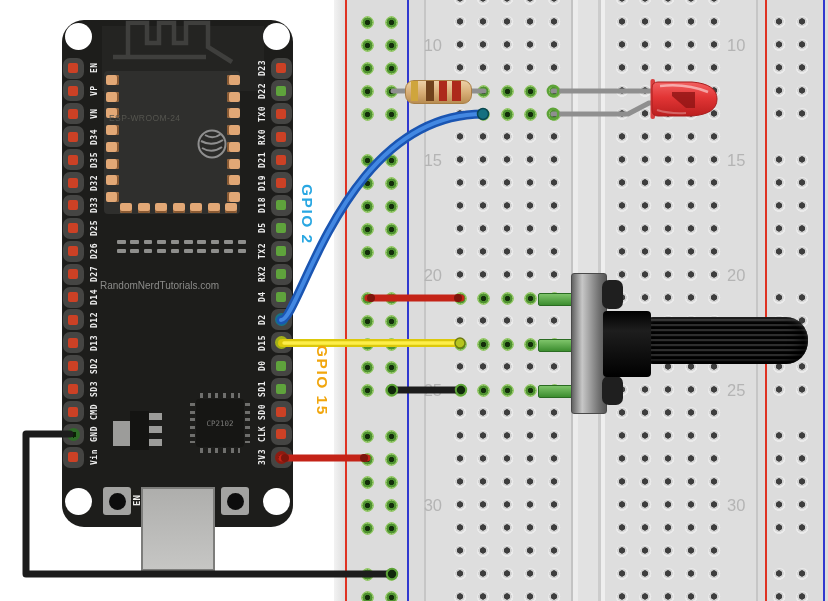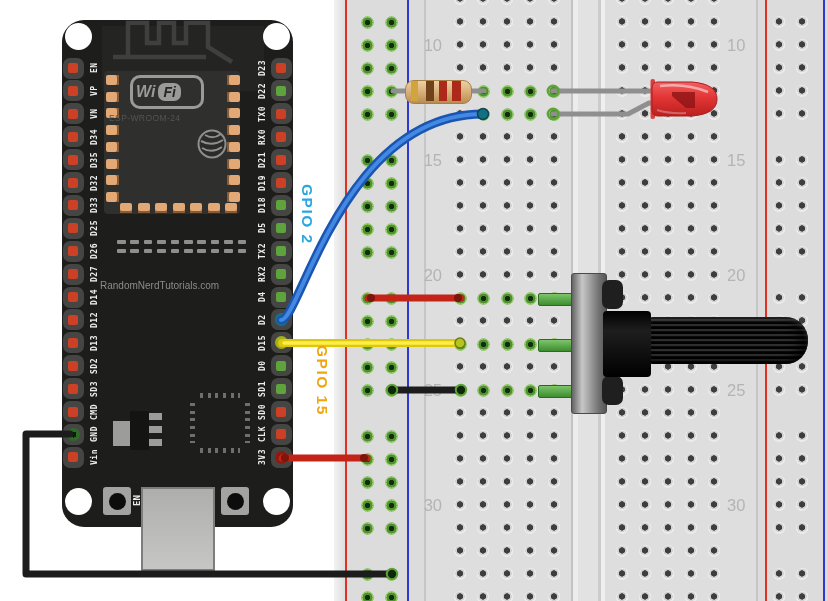--- a/index.html
+++ b/index.html
@@ -519,24 +519,20 @@
         <div class="mod-pad" style="left: 44px; top: 171.9px;"></div>
         <div class="mod-pad rr" style="left: 165px; top: 171.9px;"></div>
         <div class="mod-pad bb" style="left: 58px; top: 183px; width: 12px;"></div>
         <div class="mod-pad bb" style="left: 75.5px; top: 183px; width: 12px;"></div>
         <div class="mod-pad bb" style="left: 93px; top: 183px; width: 12px;"></div>
         <div class="mod-pad bb" style="left: 110.5px; top: 183px; width: 12px;"></div>
         <div class="mod-pad bb" style="left: 128px; top: 183px; width: 12px;"></div>
         <div class="mod-pad bb" style="left: 145.5px; top: 183px; width: 12px;"></div>
         <div class="mod-pad bb" style="left: 163px; top: 183px; width: 12px;"></div>
       </div>
-    <div id="wifi-logo">
-      <span id="wifi-wi">Wi</span>
-      <span id="wifi-fi">Fi</span>
-    </div>
     <div id="esp-module-label">ESP-WROOM-24</div>
     <svg id="swirl" width="32" height="32">
       <circle cx="16" cy="16" r="13.5" stroke="#8f8f8f" stroke-width="2" fill="#2b2b29"></circle>
       <path d="M 6 20 Q 16 26 26 19 M 5 13 Q 16 19 27 12 M 9 7 Q 17 12 25 6" stroke="#8f8f8f" stroke-width="2" fill="none"></path>
     </svg>
     <div class="dash-row" id="dash-row-1" style="left:55px;top:220px;width:136px;">
         <div class="dash" style="left: 0px;"></div>
         <div class="dash" style="left: 13.4px;"></div>
         <div class="dash" style="left: 26.8px;"></div>
         <div class="dash" style="left: 40.2px;"></div>
@@ -560,20 +556,23 @@
         <div class="dash" style="left: 120.6px;"></div>
       </div>
     <div id="rnt-watermark">RandomNerdTutorials.com</div>
 
     <div id="vreg-tab"></div>
     <div id="vreg-body"></div>
     <div class="vreg-pin" style="top:393px;"></div>
     <div class="vreg-pin" style="top:406px;"></div>
     <div class="vreg-pin" style="top:419px;"></div>
 
+    <div id="cp2102">
+        <span>CP2102</span>
+      </div>
     <div class="chip-stub" style="left:138px;top:373px;width:40px;height:5px;"></div>
     <div class="chip-stub" style="left:138px;top:428px;width:40px;height:5px;"></div>
     <div class="chip-stub v" style="left:128px;top:383px;width:5px;height:40px;"></div>
     <div class="chip-stub v" style="left:183px;top:383px;width:5px;height:40px;"></div>
 
     <div class="tact-btn" style="left:41px;top:467px;"></div>
     <div class="btn-label" style="left:68px;top:464px;">EN</div>
     <div class="btn-label" style="left:142px;top:464px;">BOOT</div>
     <div class="tact-btn" style="left:159px;top:467px;"></div>
     <div id="usb"></div>

